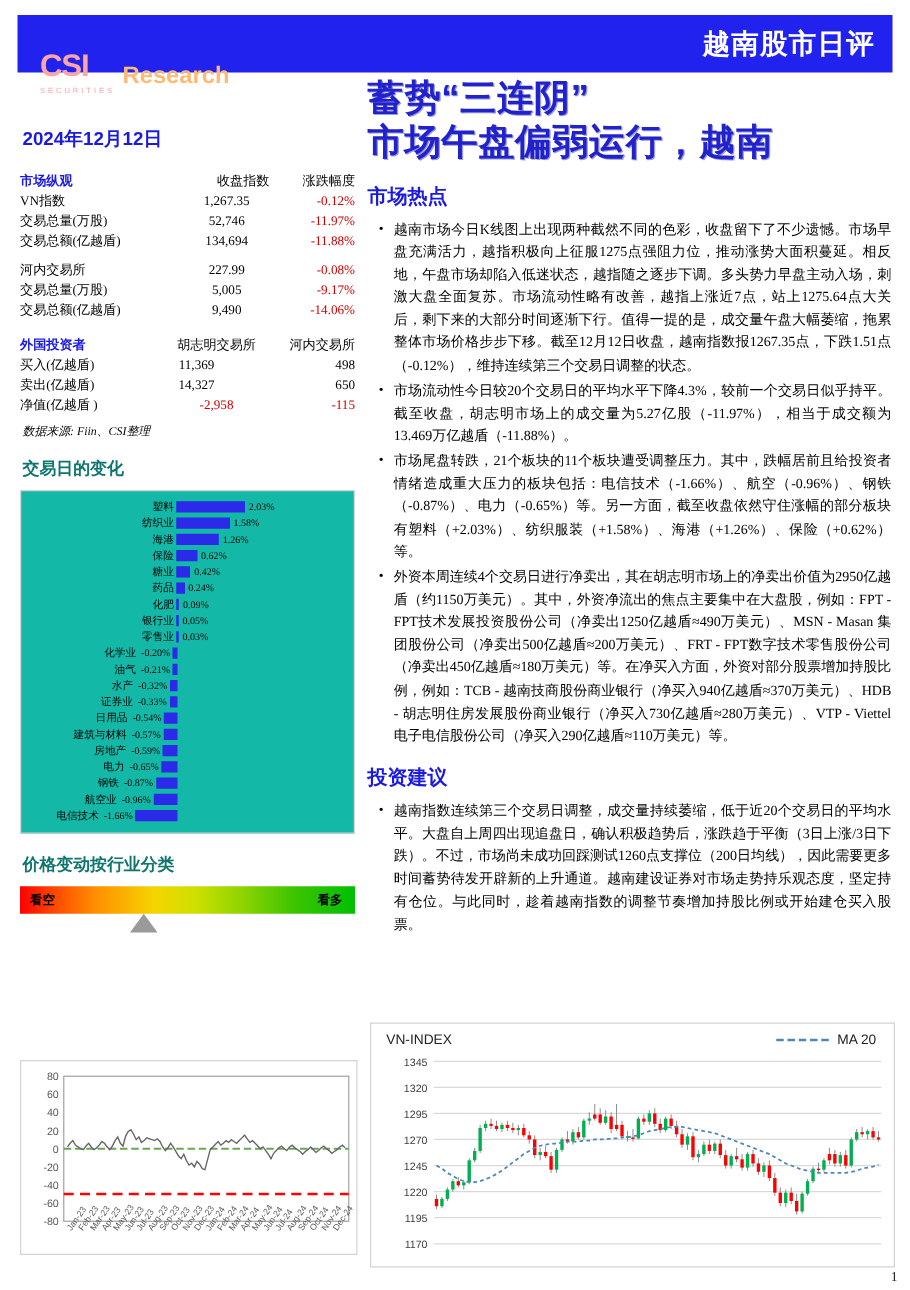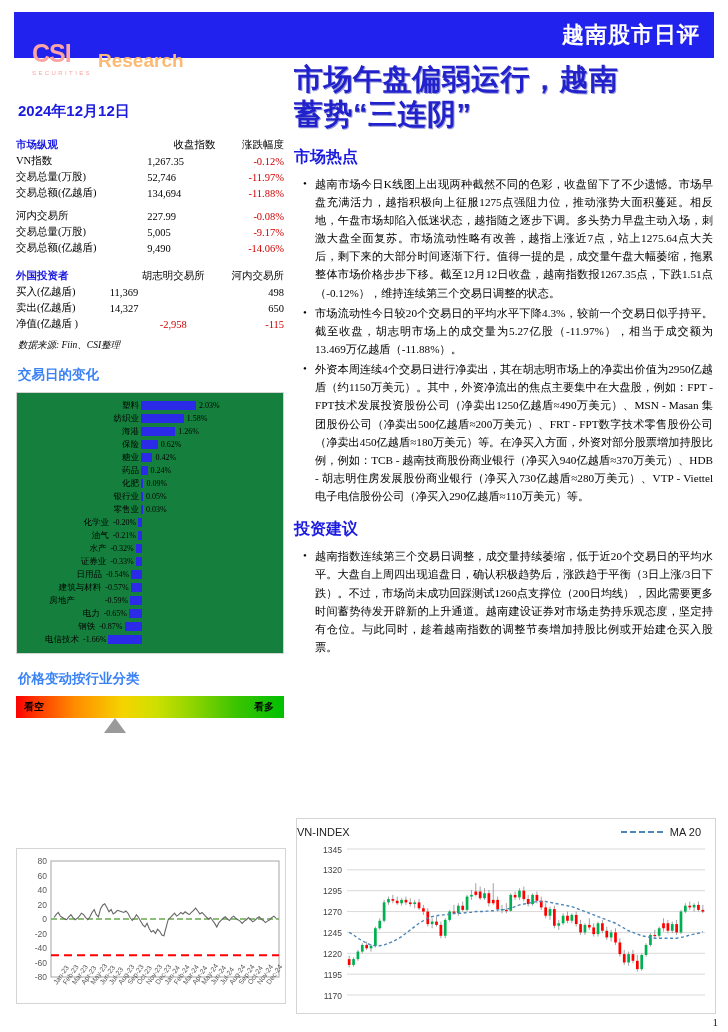--- a/index.html
+++ b/index.html
@@ -51,38 +51,38 @@
   }
 
   table.stats { width:268px; border-collapse:collapse; margin-left:2px; }
   table.stats td { font-size:10.5px; padding:1px 0; white-space:nowrap; }
   td.sec-head {
     color:#1a1ae0; font-weight:bold; font-size:13px;
     font-family:"Liberation Sans", sans-serif; padding-bottom:2px;
   }
   td.colhead { text-align:right; font-size:10px; padding-bottom:2px; }
   td.lbl { text-align:left; }
-  td.num { text-align:left; padding-right:18px; }
+  td.num { text-align:center; padding-right:18px; }
   td.num2 { text-align:right; padding-right:6px; }
   td.neg  { color:#d00000; text-align:right; padding-right:6px; }
   tr.gap td { height:7px; padding:0; }
 
   .source-note {
     font-style:italic; font-size:9.5px; margin:7px 0 0 4px; color:#000;
   }
 
   .blue-head {
-    color:#3b82f6; font-weight:bold; font-size:13.5px;
+    color:#0f766e; font-weight:bold; font-size:13.5px;
     font-family:"Liberation Sans", sans-serif;
     margin:14px 0 8px 4px;
   }
 
   
   .sector-box {
-    width:268px; border:1px solid #d4d4d4; background:#15803d;
+    width:268px; border:1px solid #d4d4d4; background:#14b8a6;
     padding:6px 6px 7px 6px; margin-left:2px;
   }
   .srow { display:flex; align-items:center; height:13.0px; font-size:8.5px; }
   .srow .s-lbl {
     text-align:right; white-space:nowrap; padding-right:2px;
     font-size:8.5px;
   }
   .srow .s-val { font-size:8px; white-space:nowrap; }
   .bar { background:#2a2ae8; height:9px; display:block; }
   
@@ -139,21 +139,21 @@
   ul.bullets li::before {
     content:"•"; position:absolute; left:-12px; top:0; font-size:11px;
   }
 
   
   .vn-box {
     position:absolute; left:296px; top:818px; width:420px; height:196px;
     border:1px solid #d4d4d4; background:#fff;
   }
   .vn-title {
-    position:absolute; left:0; top:7px; font-size:11px;
+    position:absolute; left:12px; top:7px; font-size:11px;
     font-family:"Liberation Sans", sans-serif; color:#222;
   }
   .vn-legend {
     position:absolute; right:14px; top:7px; display:flex;
     align-items:center; gap:7px;
     font-family:"Liberation Sans", sans-serif; font-size:11px; color:#222;
   }
   .legend-dash { display:block; width:42px; height:0; border-top:2px dashed #4f86b8; }
 
   .pageno {
@@ -321,33 +321,38 @@
           <span class="s-lbl" style="width: 80.9398px;">日用品</span>
           <span class="s-val">-0.54%</span>
           <span class="bar" style="width: 11.0602px; background: rgb(42, 42, 232);"></span>
         </div>
         <div class="srow neg-row">
           <span class="s-lbl" style="width: 80.3253px;">建筑与材料</span>
           <span class="s-val">-0.57%</span>
           <span class="bar" style="width: 11.6747px; background: rgb(42, 42, 232);"></span>
         </div>
         <div class="srow neg-row">
-          <span class="s-lbl" style="width: 79.9157px; text-align: center;">房地产</span>
+          <span class="s-lbl" style="width: 79.9157px;">房地产</span>
           <span class="s-val">-0.59%</span>
           <span class="bar" style="width: 12.0843px; background: rgb(42, 42, 232);"></span>
         </div>
         <div class="srow neg-row">
           <span class="s-lbl" style="width: 78.6867px;">电力</span>
           <span class="s-val">-0.65%</span>
           <span class="bar" style="width: 13.3133px; background: rgb(42, 42, 232);"></span>
         </div>
         <div class="srow neg-row">
           <span class="s-lbl" style="width: 74.1807px;">钢铁</span>
           <span class="s-val">-0.87%</span>
           <span class="bar" style="width: 17.8193px; background: rgb(42, 42, 232);"></span>
+        </div>
+        <div class="srow neg-row">
+          <span class="s-lbl" style="width: 72.3373px;">航空业</span>
+          <span class="s-val">-0.96%</span>
+          <span class="bar" style="width: 19.6627px; background: rgb(42, 42, 232);"></span>
         </div>
         <div class="srow neg-row">
           <span class="s-lbl" style="width: 58px;">电信技术</span>
           <span class="s-val">-1.66%</span>
           <span class="bar" style="width: 34px; background: rgb(42, 42, 232);"></span>
         </div>
       </div>
   </div>
 
   <div class="blue-head" style="margin-top:16px;">价格变动按行业分类</div>
@@ -397,28 +402,29 @@
       <text x="215.75" y="136" font-size="7" fill="#595959" font-family="&quot;Liberation Sans&quot;, sans-serif" transform="rotate(-55 215.75 136)">Aug-24</text>
       <text x="225" y="136" font-size="7" fill="#595959" font-family="&quot;Liberation Sans&quot;, sans-serif" transform="rotate(-55 225 136)">Sep-24</text>
       <text x="234.25" y="136" font-size="7" fill="#595959" font-family="&quot;Liberation Sans&quot;, sans-serif" transform="rotate(-55 234.25 136)">Oct-24</text>
       <text x="243.5" y="136" font-size="7" fill="#595959" font-family="&quot;Liberation Sans&quot;, sans-serif" transform="rotate(-55 243.5 136)">Nov-24</text>
       <text x="252.75" y="136" font-size="7" fill="#595959" font-family="&quot;Liberation Sans&quot;, sans-serif" transform="rotate(-55 252.75 136)">Dec-24</text>
     </svg>
 </div>
 
 <div class="right-col">
   <div class="main-title" id="main-title">
+      <div>蓄势“三连阴”</div>
       <div>市场午盘偏弱运行，越南</div>
-      <div>蓄势“三连阴”</div>
     </div>
 
   <h2 class="sect">市场热点</h2>
   <ul class="bullets">
     <li>越南市场今日K线图上出现两种截然不同的色彩，收盘留下了不少遗憾。市场早盘充满活力，越指积极向上征服1275点强阻力位，推动涨势大面积蔓延。相反地，午盘市场却陷入低迷状态，越指随之逐步下调。多头势力早盘主动入场，刺激大盘全面复苏。市场流动性略有改善，越指上涨近7点，站上1275.64点大关后，剩下来的大部分时间逐渐下行。值得一提的是，成交量午盘大幅萎缩，拖累整体市场价格步步下移。截至12月12日收盘，越南指数报1267.35点，下跌1.51点（-0.12%），维持连续第三个交易日调整的状态。</li>
     <li>市场流动性今日较20个交易日的平均水平下降4.3%，较前一个交易日似乎持平。截至收盘，胡志明市场上的成交量为5.27亿股（-11.97%），相当于成交额为13.469万亿越盾（-11.88%）。</li>
+    <li>市场尾盘转跌，21个板块的11个板块遭受调整压力。其中，跌幅居前且给投资者情绪造成重大压力的板块包括：电信技术（-1.66%）、航空（-0.96%）、钢铁（-0.87%）、电力（-0.65%）等。另一方面，截至收盘依然守住涨幅的部分板块有塑料（+2.03%）、纺织服装（+1.58%）、海港（+1.26%）、保险（+0.62%）等。</li>
     <li>外资本周连续4个交易日进行净卖出，其在胡志明市场上的净卖出价值为2950亿越盾（约1150万美元）。其中，外资净流出的焦点主要集中在大盘股，例如：FPT - FPT技术发展投资股份公司（净卖出1250亿越盾≈490万美元）、MSN - Masan 集团股份公司（净卖出500亿越盾≈200万美元）、FRT - FPT数字技术零售股份公司（净卖出450亿越盾≈180万美元）等。在净买入方面，外资对部分股票增加持股比例，例如：TCB - 越南技商股份商业银行（净买入940亿越盾≈370万美元）、HDB - 胡志明住房发展股份商业银行（净买入730亿越盾≈280万美元）、VTP - Viettel 电子电信股份公司（净买入290亿越盾≈110万美元）等。</li>
   </ul>
 
   <h2 class="sect" style="margin-top:14px;">投资建议</h2>
   <ul class="bullets">
     <li>越南指数连续第三个交易日调整，成交量持续萎缩，低于近20个交易日的平均水平。大盘自上周四出现追盘日，确认积极趋势后，涨跌趋于平衡（3日上涨/3日下跌）。不过，市场尚未成功回踩测试1260点支撑位（200日均线），因此需要更多时间蓄势待发开辟新的上升通道。越南建设证券对市场走势持乐观态度，坚定持有仓位。与此同时，趁着越南指数的调整节奏增加持股比例或开始建仓买入股票。</li>
   </ul>
 </div>
 
 <div class="vn-box">

